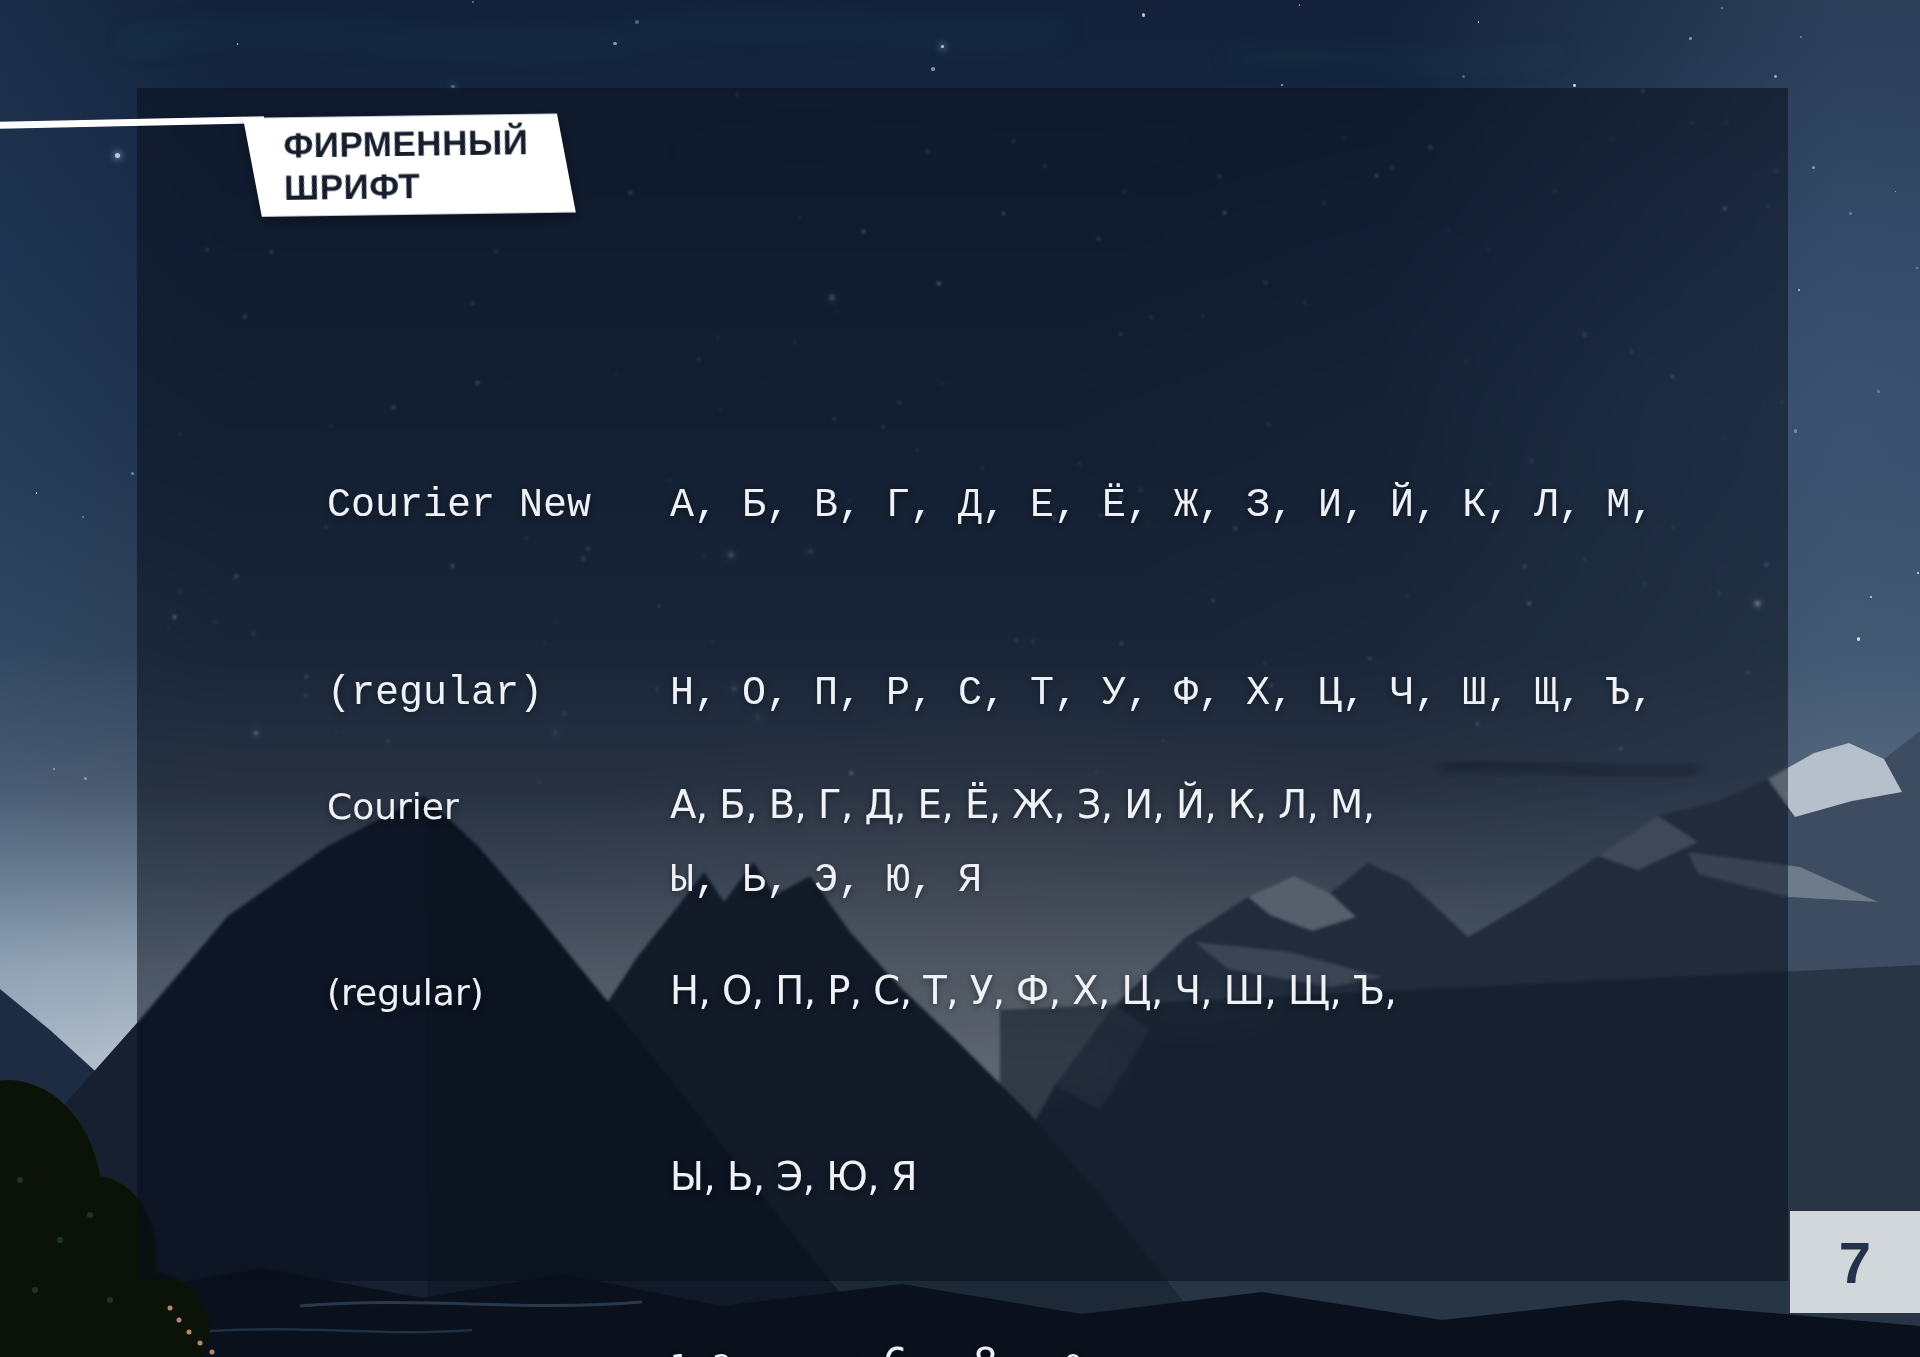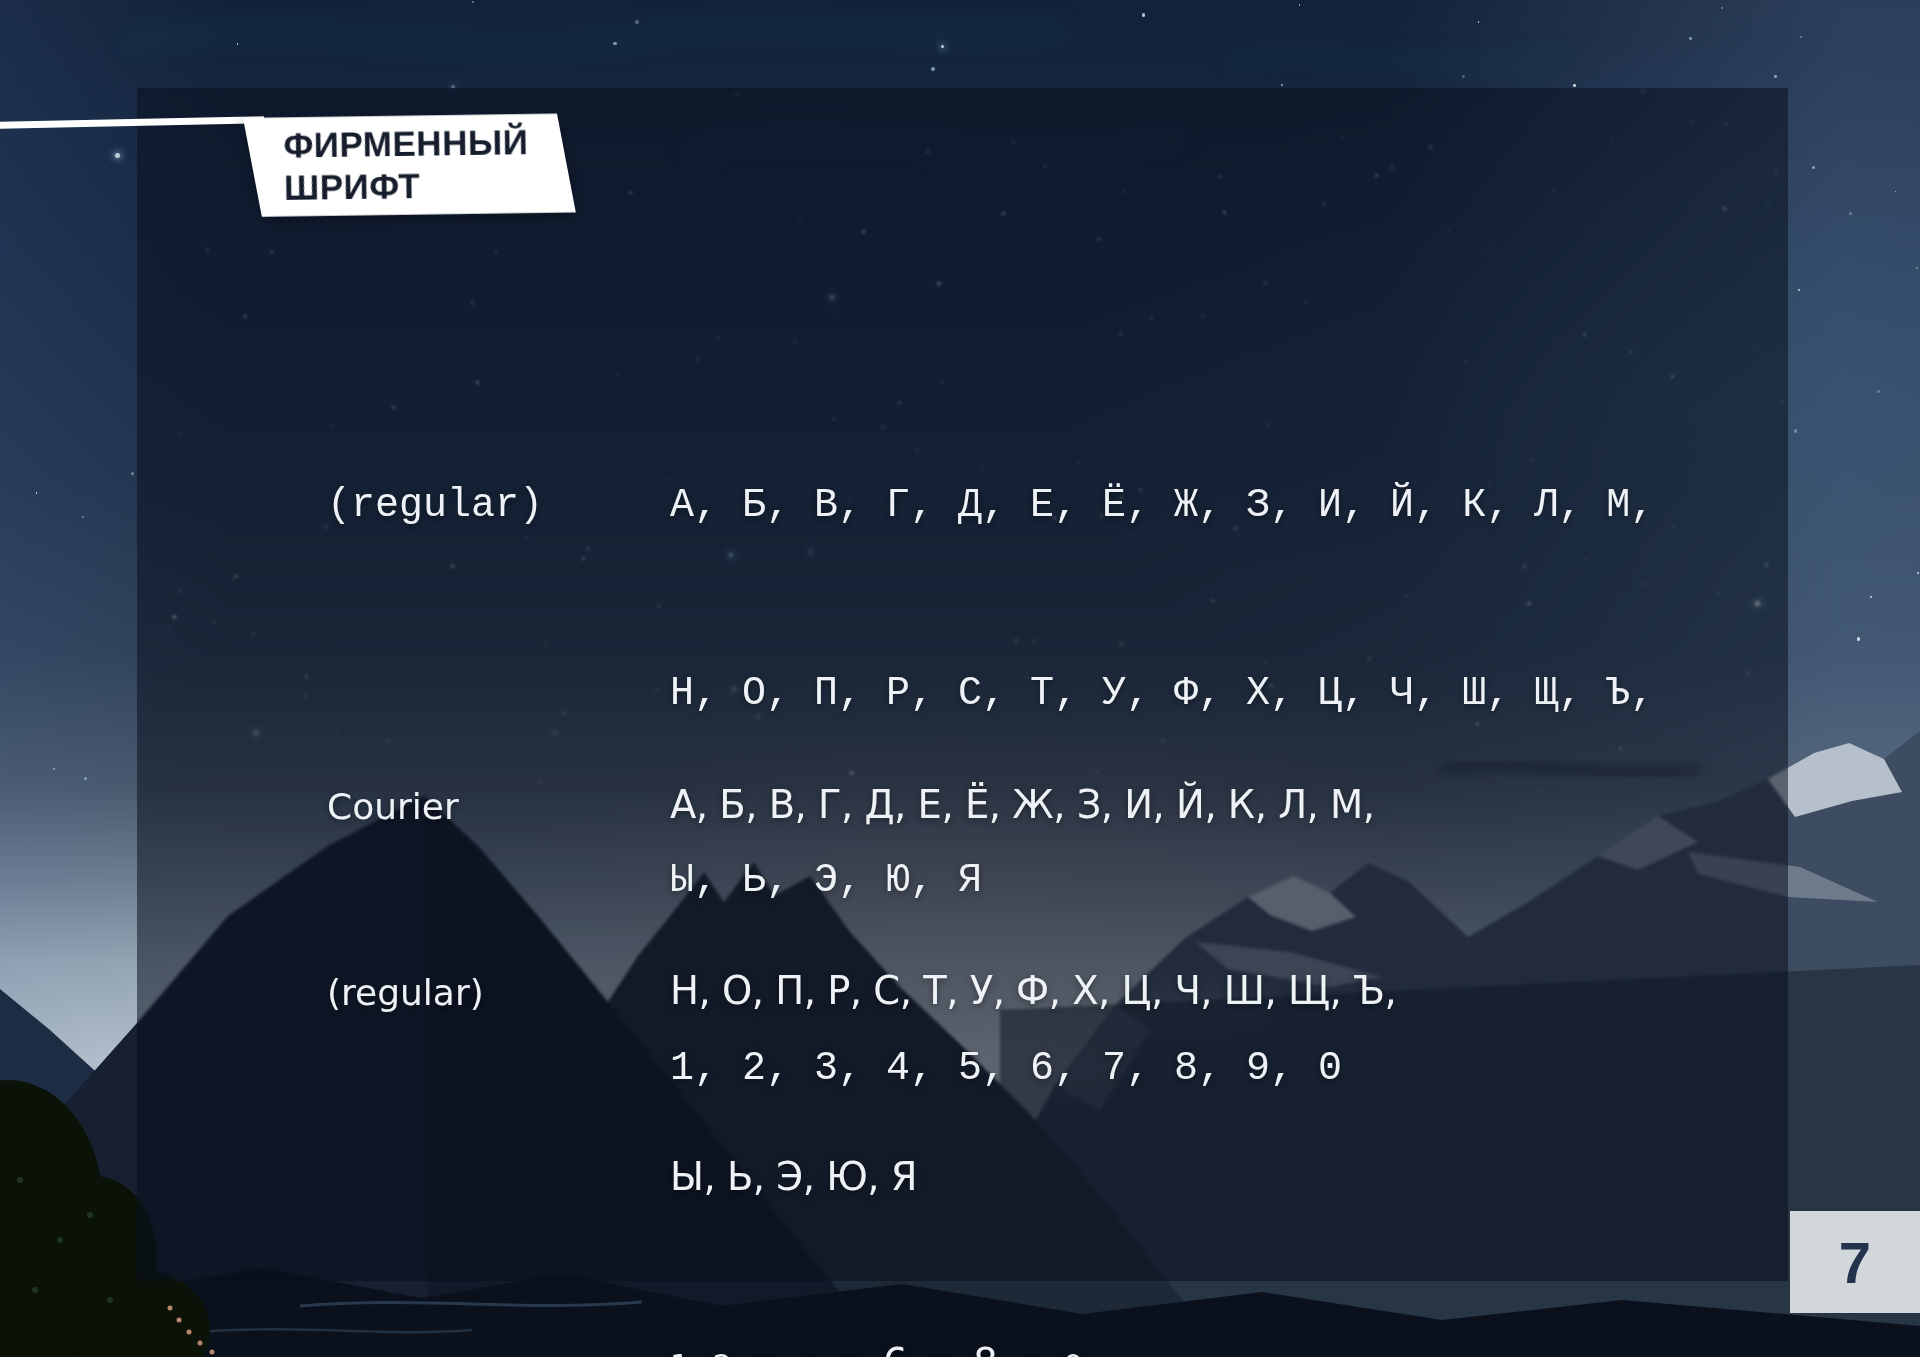--- a/index.html
+++ b/index.html
@@ -289,27 +289,27 @@
 
   <div class="top-line"></div>
   <div class="banner">
     <div class="banner-inner">
       <div>ФИРМЕННЫЙ</div>
       <div>ШРИФТ</div>
     </div>
   </div>
 
   <div class="spec mono courier-label">
+    <div>Courier New</div>
     <div>(regular)</div>
   </div>
   <div class="spec mono courier-lines">
     <div>А, Б, В, Г, Д, Е, Ё, Ж, З, И, Й, К, Л, М,</div>
     <div>Н, О, П, Р, С, Т, У, Ф, Х, Ц, Ч, Ш, Щ, Ъ,</div>
     <div>Ы, Ь, Э, Ю, Я</div>
-    <div>1, 2, 3, 4, 5, 6, 7, 8, 9, 0</div>
   </div>
 
   <div class="spec sansfam corbel-label">
     <div>Courier</div>
     <div>(regular)</div>
   </div>
   <div class="spec sansfam corbel-lines">
     <div>А, Б, В, Г, Д, Е, Ё, Ж, З, И, Й, К, Л, М,</div>
     <div>Н, О, П, Р, С, Т, У, Ф, Х, Ц, Ч, Ш, Щ, Ъ,</div>
     <div>Ы, Ь, Э, Ю, Я</div>

